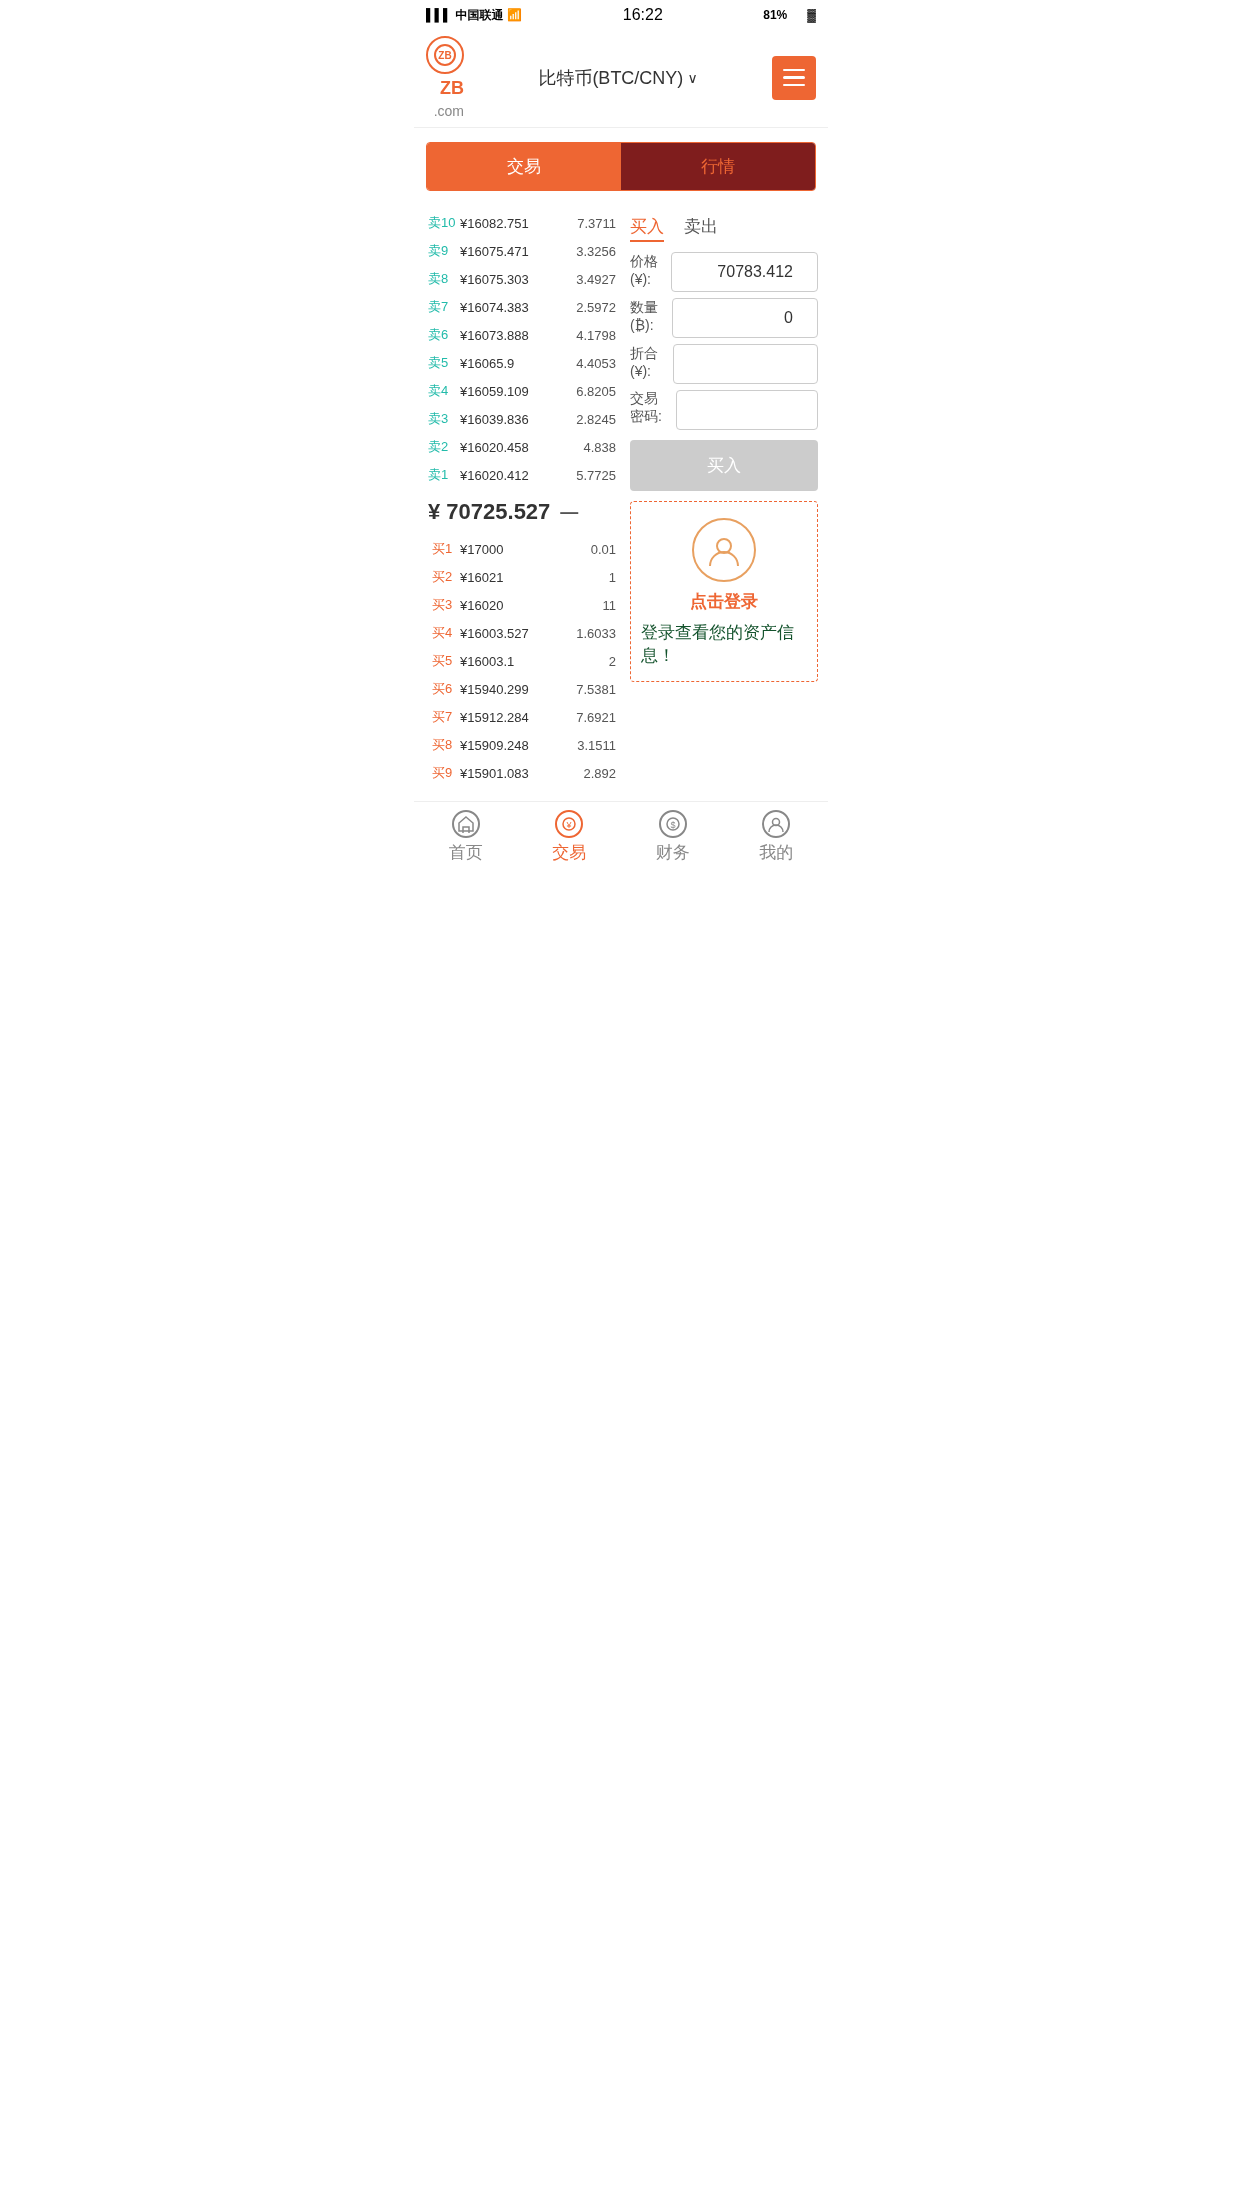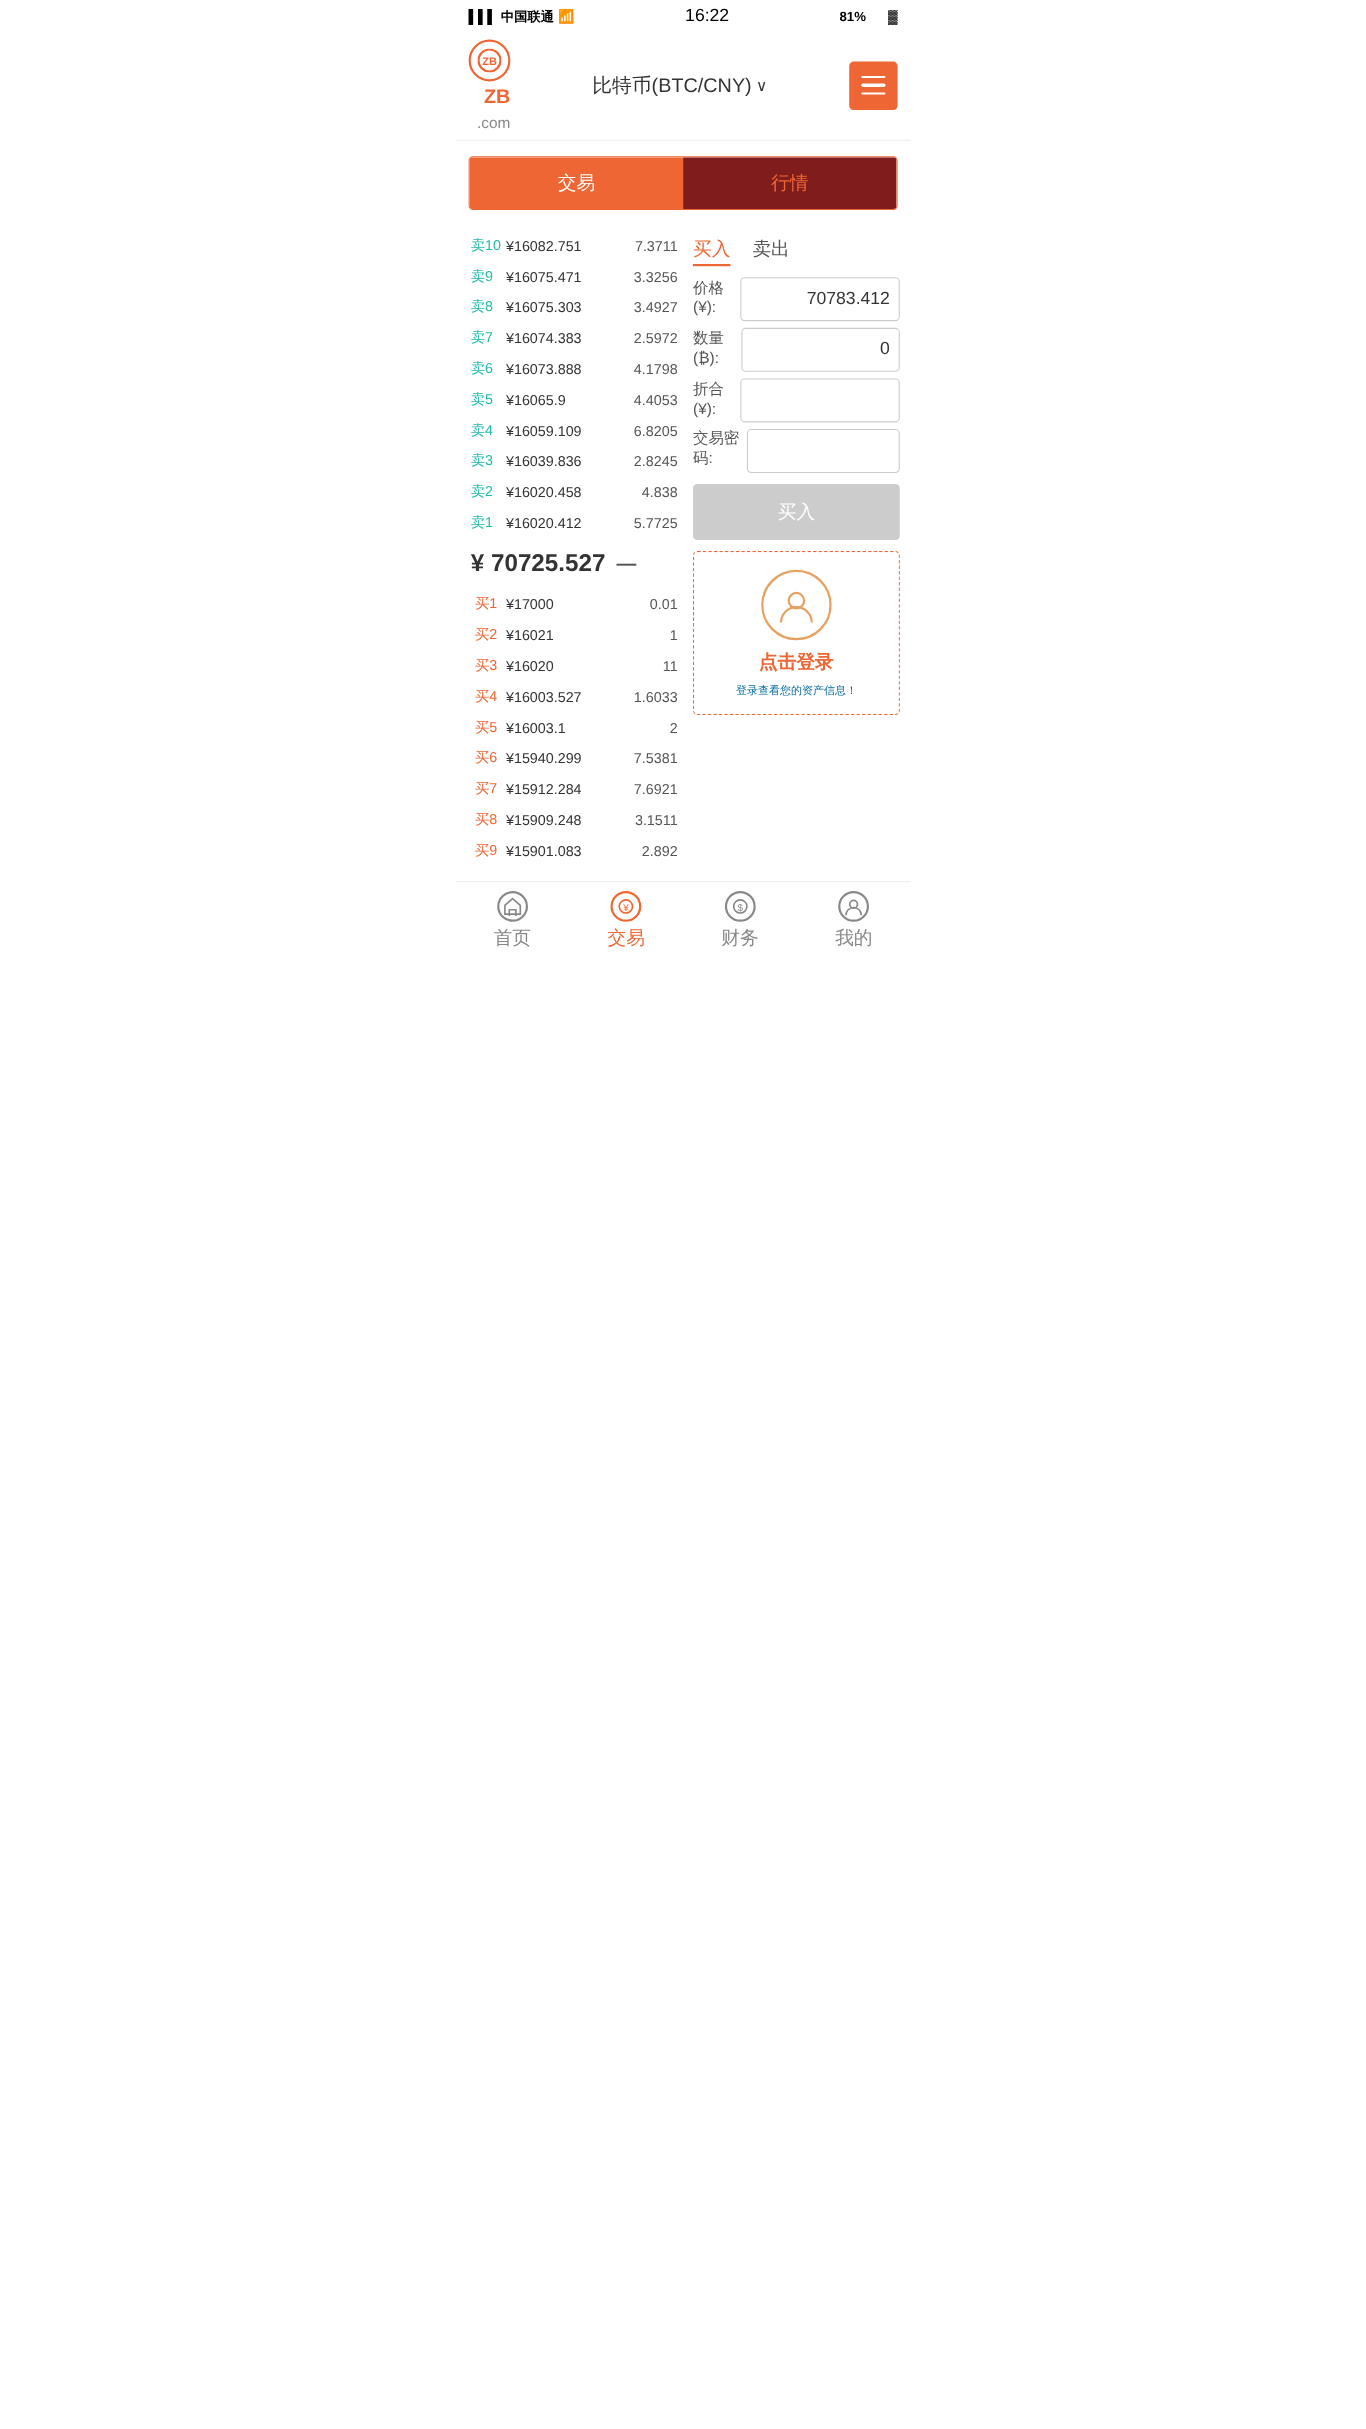--- a/index.html
+++ b/index.html
@@ -80,21 +80,21 @@
     
     .action-tabs { display: flex; gap: 20px; padding: 6px 0 10px; }
     .action-tab { font-size: 17px; cursor: pointer; }
     .action-tab.active { color: #e63; border-bottom: 2px solid #e63; padding-bottom: 2px; }
     .action-tab.inactive { color: #555; }
 
     
     .field-row { margin-bottom: 6px; }
     .field-label { font-size: 14px; color: #555; margin-bottom: 4px; }
     .field-input {
-      width: 100%; border: 1px solid #ccc; border-radius: 4px; padding: 10px 8px;
+      width: 100%; border: 1px solid #ccc; border-radius: 4px; padding: 10px 24px;
       font-size: 16px; text-align: right; color: #333; background: #fff;
       outline: none;
     }
     .field-static {
       width: 100%; border: 1px solid #ccc; border-radius: 4px; padding: 10px 8px;
       font-size: 16px; color: #333; background: #fff; min-height: 40px;
     }
 
     
     .buy-btn {
@@ -106,21 +106,21 @@
     .login-area {
       border: 1.5px dashed #e63; border-radius: 4px; padding: 16px 10px 10px;
       display: flex; flex-direction: column; align-items: center; gap: 8px;
     }
     .login-icon-circle {
       width: 64px; height: 64px; border-radius: 50%; border: 2px solid #e8a060;
       display: flex; align-items: center; justify-content: center;
     }
     .login-icon-circle svg { color: #e8a060; }
     .login-text { color: #e63; font-size: 17px; font-weight: bold; cursor: pointer; }
-    .login-sub { color: #0369a1; font-size: 10px; padding-bottom: 4px; }
+    .login-sub { color: #14532d; font-size: 17px; padding-bottom: 4px; }
 
     
     .bottom-nav {
       display: flex; border-top: 1px solid #eee; padding: 8px 0 4px; margin-top: 10px;
     }
     .nav-item {
       flex: 1; display: flex; flex-direction: column; align-items: center; gap: 3px; cursor: pointer;
     }
     .nav-label { font-size: 17px; color: #888; font-family: Liberation Mono, monospace; }
     .nav-label.active { color: #e63; }

